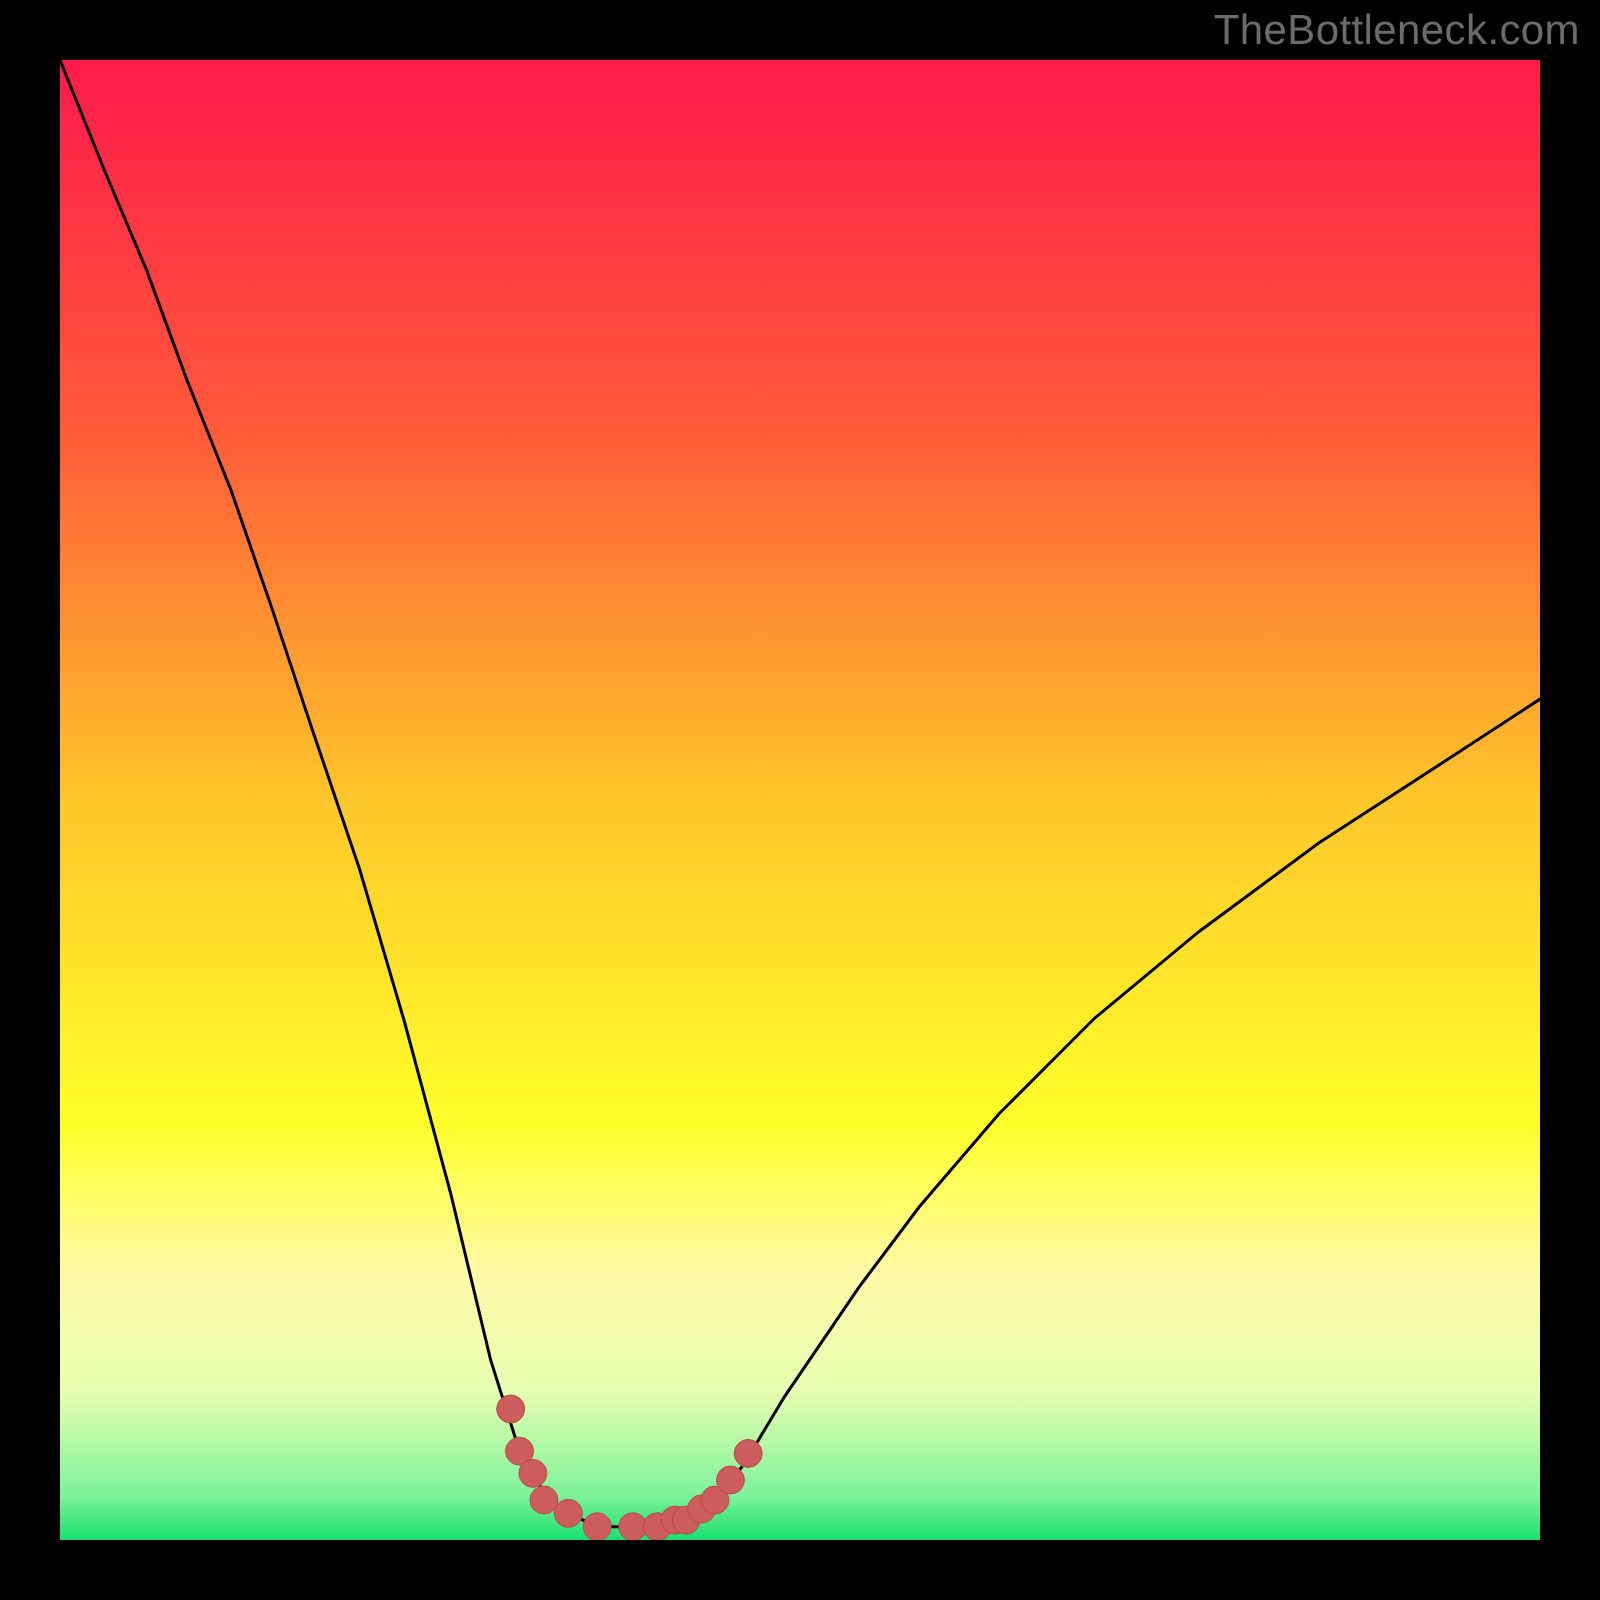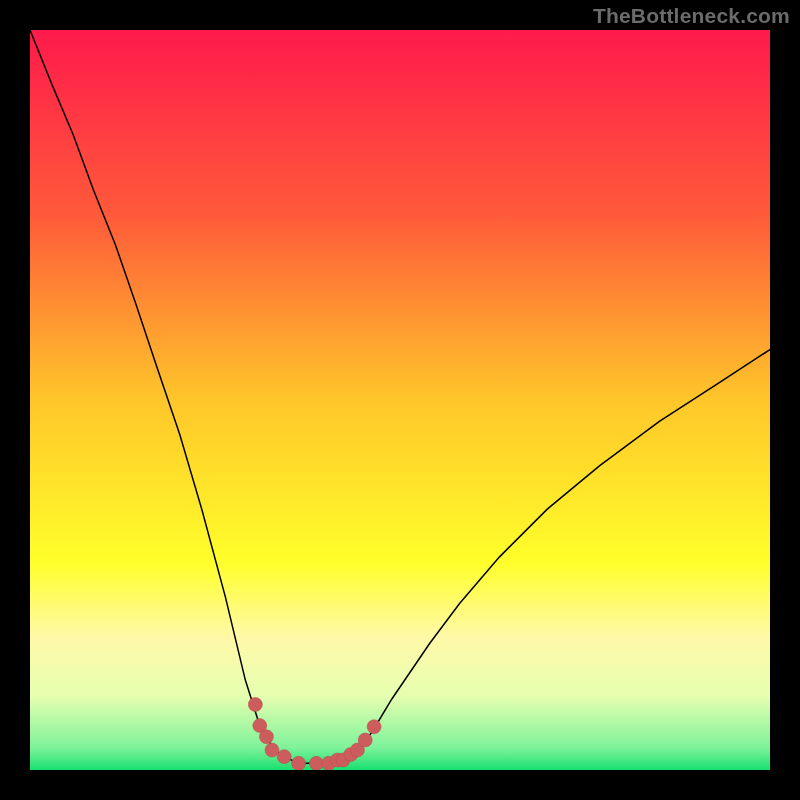--- a/index.html
+++ b/index.html
@@ -18,21 +18,21 @@
     width: 800px;
     height: 800px;
     background: #000;
   }
   .watermark {
     position: absolute;
     top: 4px;
     right: 10px;
     color: #6b6b6b;
     font-size: 21px;
-    font-weight: 700;
+    font-weight: 400;
     letter-spacing: 0.2px;
     z-index: 5;
   }
   .plot {
     position: absolute;
     left: 30px;
     top: 30px;
     width: 740px;
     height: 740px;
     overflow: hidden;

